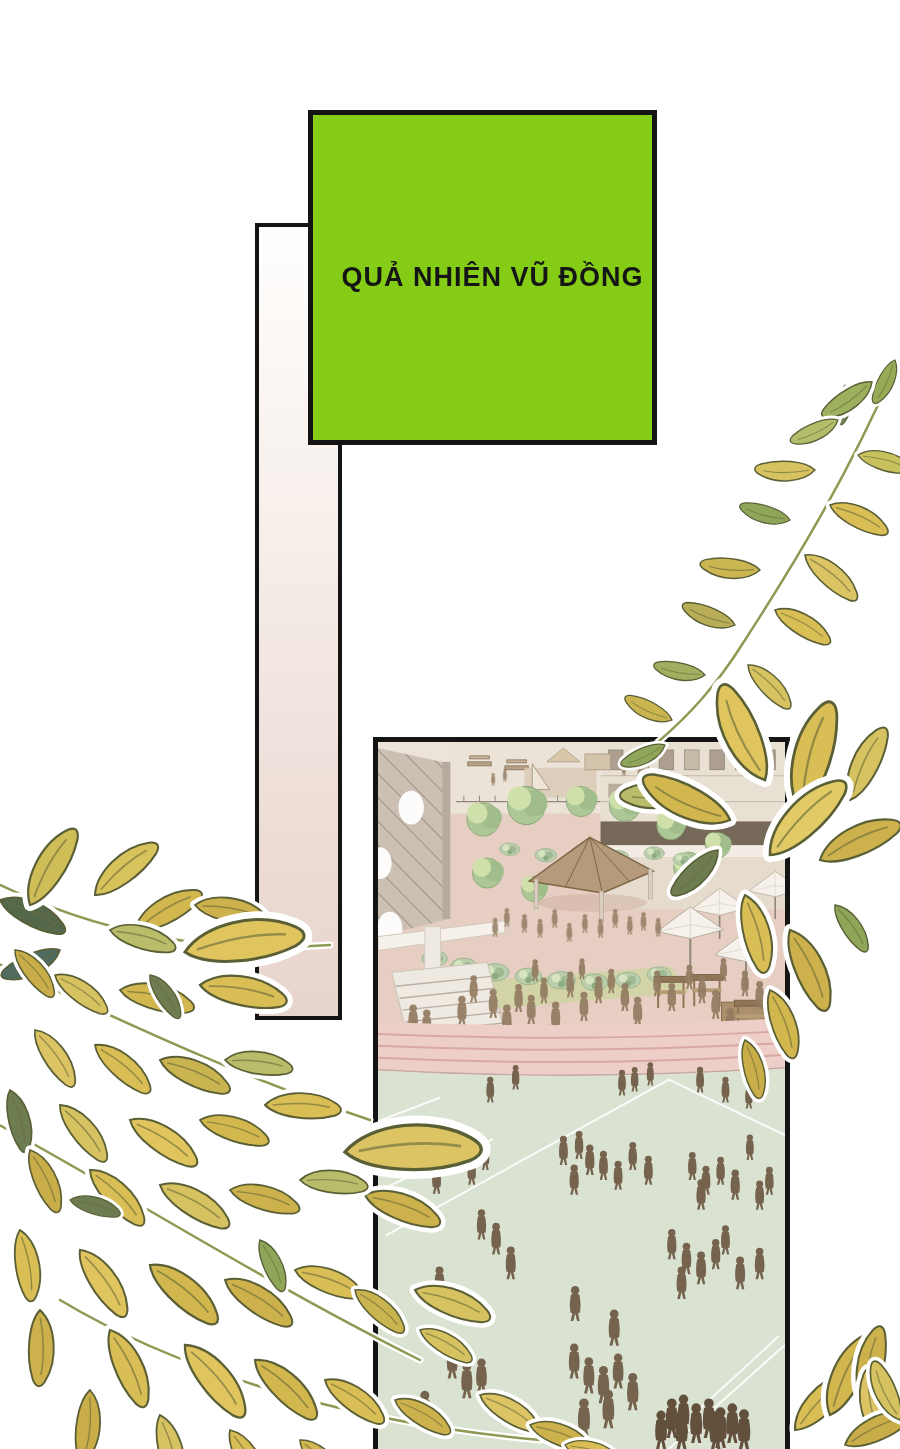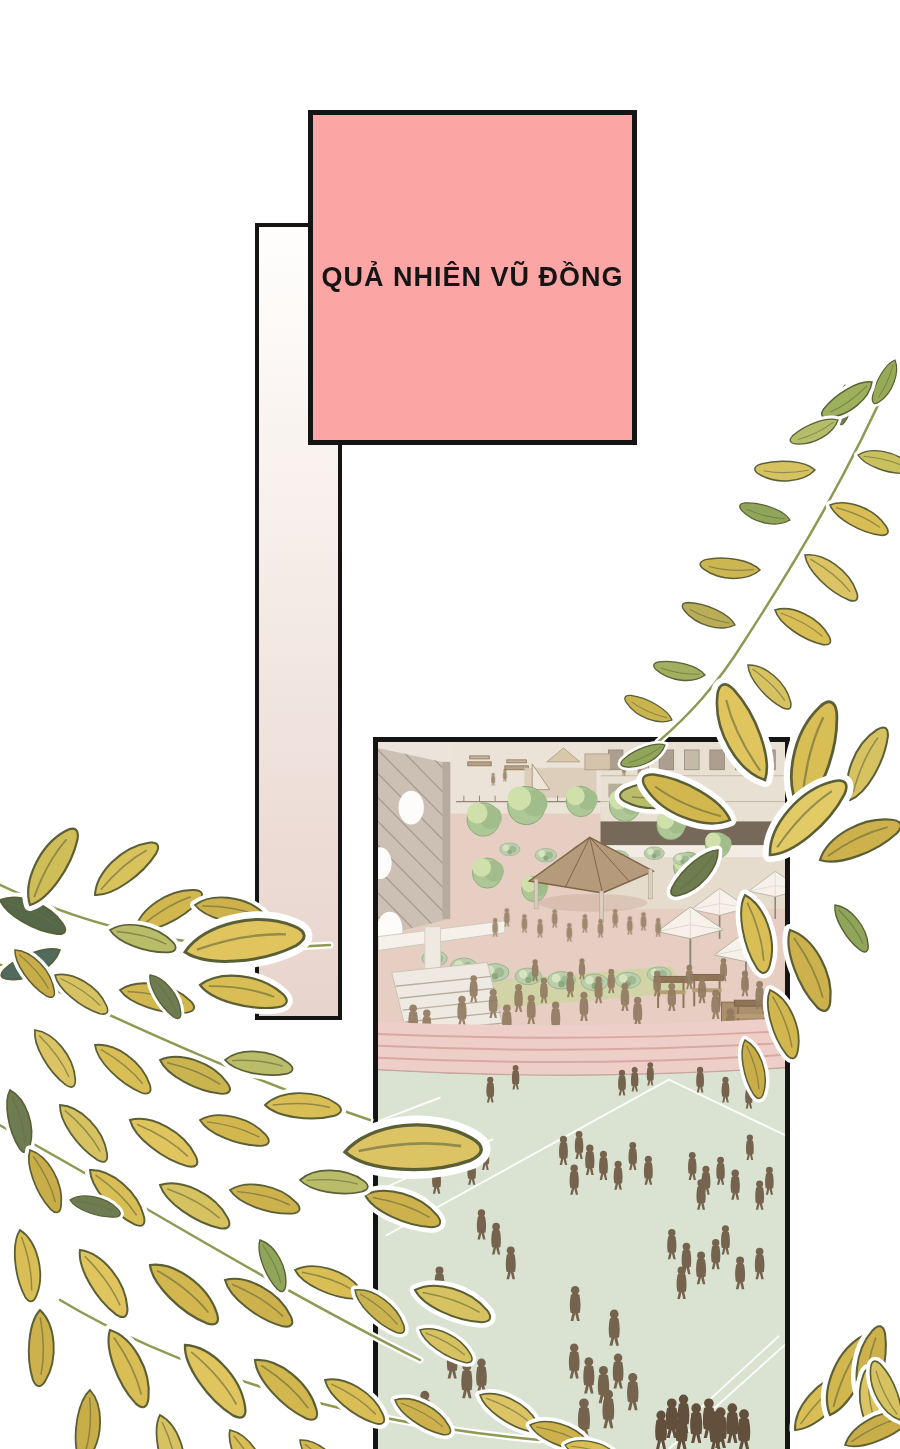--- a/index.html
+++ b/index.html
@@ -4,22 +4,22 @@
 <style>
   html,body{margin:0;padding:0;background:#ffffff;}
   .page{position:relative;width:900px;height:1449px;overflow:hidden;background:#ffffff;
         font-family:"Liberation Sans", sans-serif;}
   
   .vbar{position:absolute;left:255px;top:223px;width:79px;height:789px;
         border:4px solid #141414;
         background:linear-gradient(180deg,#fffefd 0%,#f6eee9 40%,#ecdcd5 78%,#e7d4cd 100%);}
   
   .speech{position:absolute;left:308px;top:110px;width:319px;height:325px;
-          border:5px solid #141414;background:#fca5a5;
-          display:flex;flex-direction:column;align-items:center;justify-content:center;}
+          border:5px solid #141414;background:#84cc16;
+          display:flex;flex-direction:column;align-items:center;justify-content:center;padding-left:20px;}
   .speech .ln{font-weight:bold;font-size:27px;line-height:1.9;letter-spacing:1px;
               color:#151515;white-space:nowrap;}
   
   .panel{position:absolute;left:373px;top:737px;width:407px;height:707px;
          border:5px solid #141414;border-bottom:none;background:#ece6dc;overflow:hidden;}
   .panel svg{display:block;width:100%;height:100%;}
   
   .leaves{position:absolute;left:0;top:0;width:900px;height:1449px;pointer-events:none;}
   .lfh{fill:none;stroke:#ffffff;stroke-width:5.5;stroke-linejoin:round;}
   .lfb{fill:currentColor;stroke:#5a5f35;stroke-width:1;}

